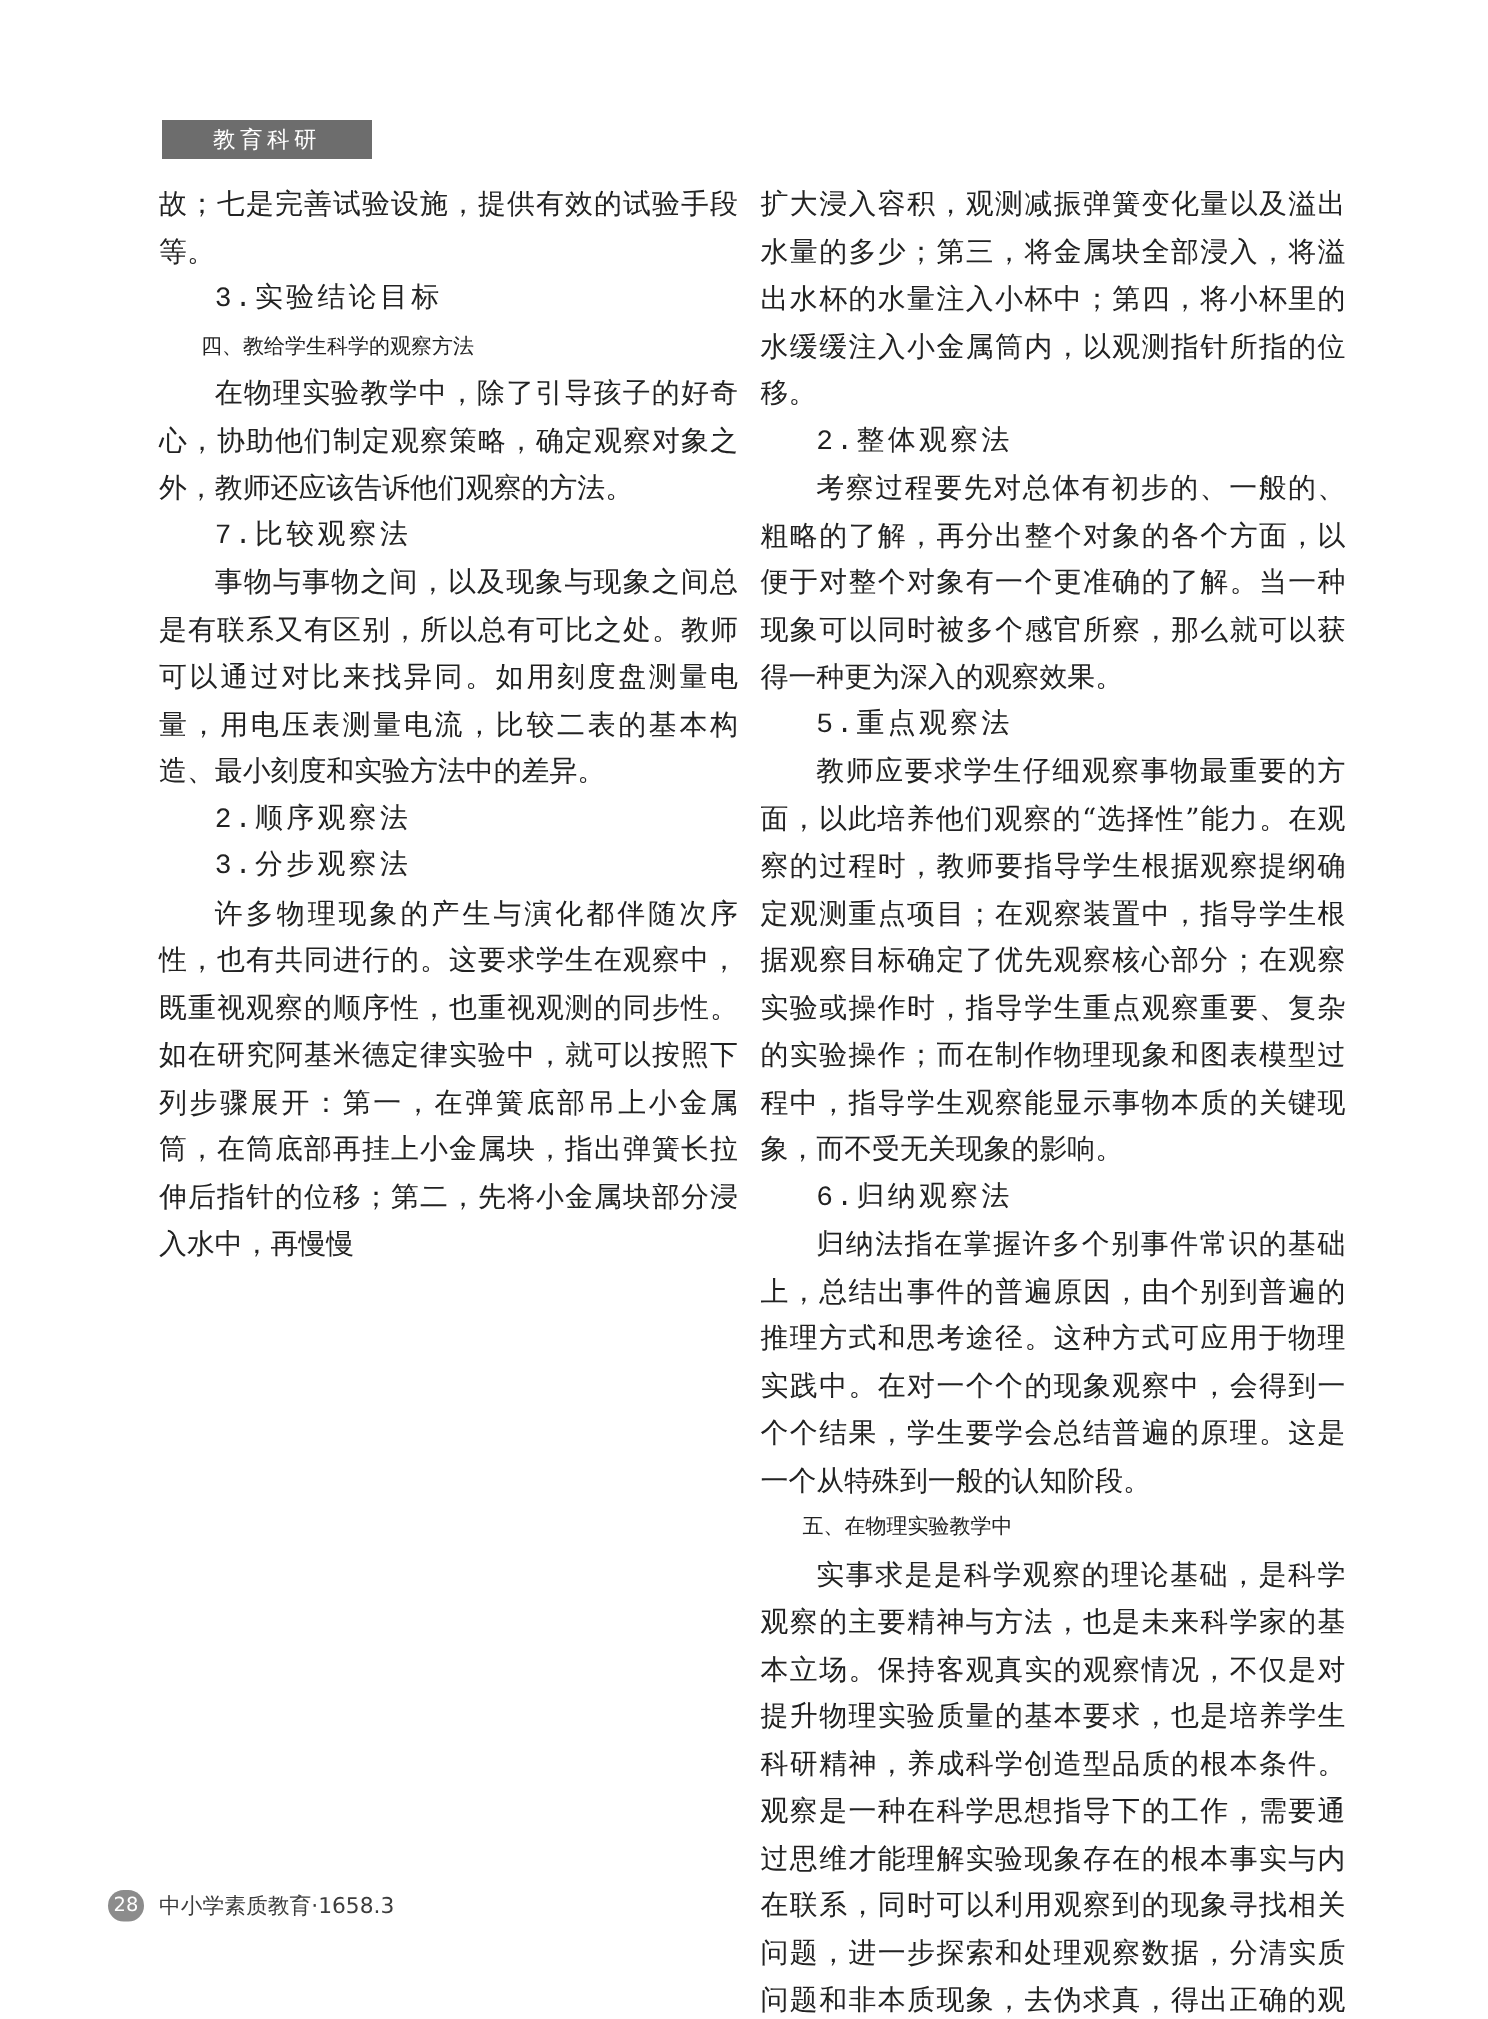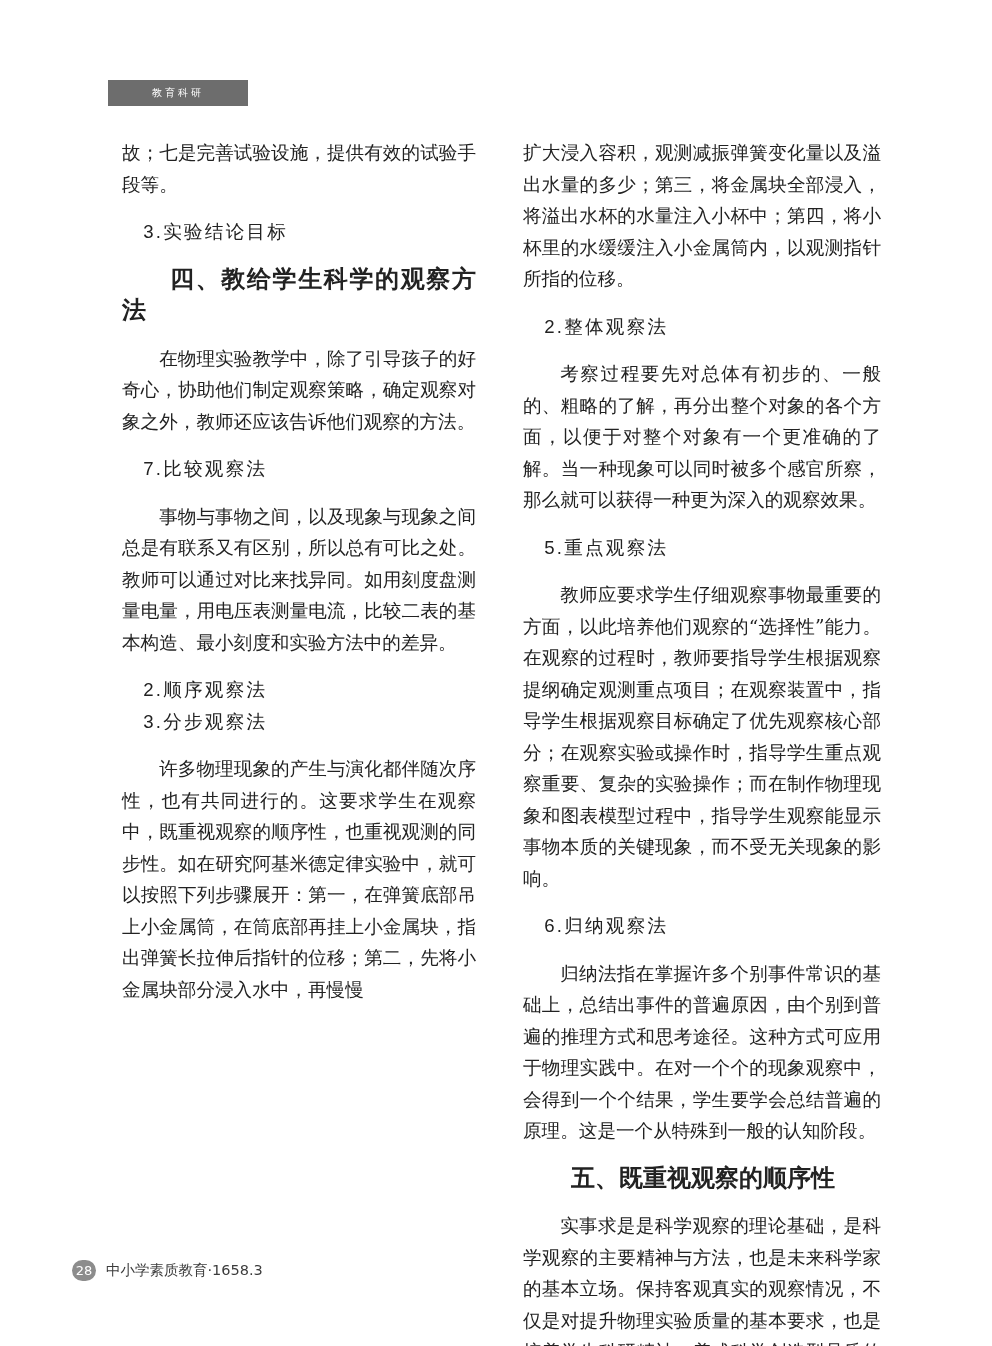--- a/index.html
+++ b/index.html
@@ -12,48 +12,48 @@
     font-family:"DejaVu Serif","Liberation Serif",serif;
     color:#222222;
   }
   .header-badge{
     position:absolute;
     left:108px;top:80px;
     width:140px;height:26px;
     background:#6d6d6d;
     color:#ffffff;
     font-family:"DejaVu Sans","Liberation Sans",sans-serif;
-    font-size:10px;
+    font-size:15px;
     letter-spacing:3px;
     display:flex;align-items:center;justify-content:center;
   }
   .column{
     position:absolute;
     top:121px;
     font-size:18.6px;
     line-height:31.5px;
     text-align:justify;
     text-justify:inter-ideograph;
   }
   .column-left{left:106px;width:386px;}
   .column-right{left:507px;width:390px;}
-  .para{margin:16px;text-indent:2em;}
+  .para{margin:0;text-indent:2em;}
   .para.continuation{text-indent:0;}
   .subheading{
     margin:0;
     text-indent:2em;
     letter-spacing:0.12em;
-    font-family:Liberation Sans, sans-serif;
+    font-family:Liberation Mono, monospace;
   }
   .heading{
-    margin:16px;
+    margin:0;
     text-indent:2em;
-    font-weight:bold;
+    font-weight:normal;
     font-family:"DejaVu Sans","Liberation Sans",sans-serif;
-    font-size:24px;
+    font-size:14px;
   }
   .footer{
     position:absolute;
     left:72px;top:1260px;
     display:flex;align-items:center;gap:10px;
     font-family:"DejaVu Sans","Liberation Sans",sans-serif;
     font-size:14.5px;color:#3c3c3c;
   }
   .page-number-badge{
     width:24px;height:21px;
@@ -84,21 +84,21 @@
   </section>
 
   <section class="column column-right">
     <p class="para continuation">扩大浸入容积，观测减振弹簧变化量以及溢出水量的多少；第三，将金属块全部浸入，将溢出水杯的水量注入小杯中；第四，将小杯里的水缓缓注入小金属筒内，以观测指针所指的位移。</p>
     <p class="subheading">2.整体观察法</p>
     <p class="para">考察过程要先对总体有初步的、一般的、粗略的了解，再分出整个对象的各个方面，以便于对整个对象有一个更准确的了解。当一种现象可以同时被多个感官所察，那么就可以获得一种更为深入的观察效果。</p>
     <p class="subheading">5.重点观察法</p>
     <p class="para">教师应要求学生仔细观察事物最重要的方面，以此培养他们观察的“选择性”能力。在观察的过程时，教师要指导学生根据观察提纲确定观测重点项目；在观察装置中，指导学生根据观察目标确定了优先观察核心部分；在观察实验或操作时，指导学生重点观察重要、复杂的实验操作；而在制作物理现象和图表模型过程中，指导学生观察能显示事物本质的关键现象，而不受无关现象的影响。</p>
     <p class="subheading">6.归纳观察法</p>
     <p class="para">归纳法指在掌握许多个别事件常识的基础上，总结出事件的普遍原因，由个别到普遍的推理方式和思考途径。这种方式可应用于物理实践中。在对一个个的现象观察中，会得到一个个结果，学生要学会总结普遍的原理。这是一个从特殊到一般的认知阶段。</p>
-    <p class="heading">五、既重视观察的顺序性</p>
+    <p class="heading">五、在物理实验教学中</p>
     <p class="para">实事求是是科学观察的理论基础，是科学观察的主要精神与方法，也是未来科学家的基本立场。保持客观真实的观察情况，不仅是对提升物理实验质量的基本要求，也是培养学生科研精神，养成科学创造型品质的根本条件。观察是一种在科学思想指导下的工作，需要通过思维才能理解实验现象存在的根本事实与内在联系，同时可以利用观察到的现象寻找相关问题，进一步探索和处理观察数据，分清实质问题和非本质现象，去伪求真，得出正确的观察结果。</p>
   </section>
 
   <div class="footer">
     <span class="page-number-badge">28</span>
     <span>中小学素质教育·1658.3</span>
   </div>
 
 </div>
 

